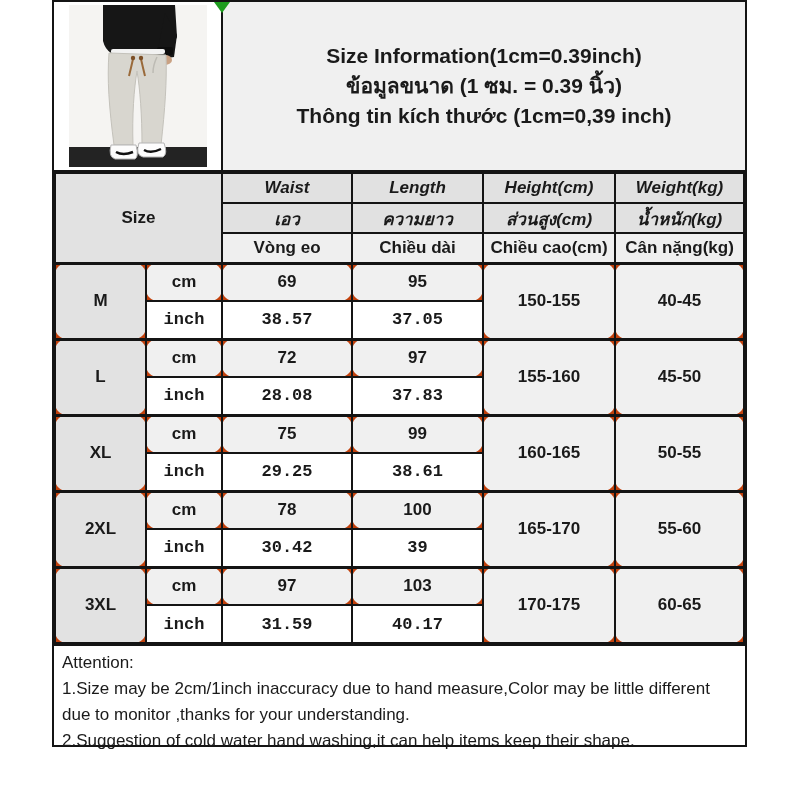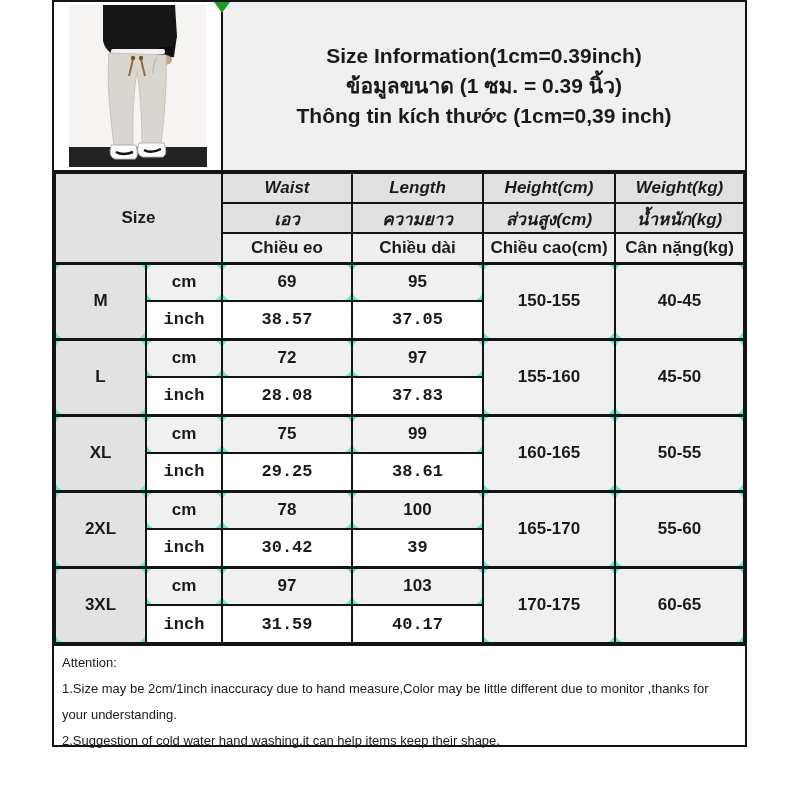--- a/index.html
+++ b/index.html
@@ -5,21 +5,21 @@
   html,body{margin:0;padding:0;}
   body{
     width:800px;height:800px;background:#ffffff;
     font-family:"Liberation Sans","DejaVu Sans",sans-serif;
     color:#1a1a1a;position:relative;overflow:hidden;
   }
   .sheet{
     position:absolute;left:52px;top:0;
     width:695px;height:747px;
     box-sizing:border-box;border:2px solid #141414;
-    background:#5eead4;
+    background:#c2410c;
   }
   
   .top-row{display:flex;height:168px;border-bottom:2px solid #141414;}
   .photo-cell{
     width:169px;box-sizing:border-box;border-right:2px solid #141414;
     background:#ffffff;display:flex;align-items:center;justify-content:center;
   }
   .photo-cell svg{display:block;}
   .title-cell{
     flex:1;position:relative;background:#f0f0f0;
@@ -48,21 +48,21 @@
   .bg-wh{background:#ffffff;font-family:Liberation Mono, monospace;}
   td.size-big{font-size:34px;background:#e2e2e2;}
   td.size-label{font-size:19px;}
   tr.hrow{height:30px;}
   tr.drow{height:38px;}
   
   .attention{
     position:absolute;left:0;right:0;bottom:0;top:642px;
     background:#ffffff;border-top:2px solid #141414;
     padding:4px 8px;box-sizing:border-box;
-    font-size:13px;line-height:26px;font-weight:400;
+    font-size:17px;line-height:26px;font-weight:400;
   }
   .attention p{margin:0;}
 </style>
 </head>
 <body>
 
 <div class="sheet">
 
   <div class="top-row">
     <div class="photo-cell">
@@ -117,21 +117,21 @@
         <td class="bg-hdr">Height(cm)</td>
         <td class="bg-hdr">Weight(kg)</td>
       </tr>
       <tr class="hrow">
         <td class="bg-hdr">เอว</td>
         <td class="bg-hdr">ความยาว</td>
         <td class="bg-hdr">ส่วนสูง(cm)</td>
         <td class="bg-hdr">น้ำหนัก(kg)</td>
       </tr>
       <tr class="hrow">
-        <td class="bg-hdr-lt">Chiều eo</td>
+        <td class="bg-hdr-lt">Vòng eo</td>
         <td class="bg-hdr-lt">Chiều dài</td>
         <td class="bg-hdr-lt">Chiều cao(cm)</td>
         <td class="bg-hdr-lt">Cân nặng(kg)</td>
       </tr>
 
       <tr class="drow group-start">
         <td class="bg-size size-label" rowspan="2">M</td>
         <td class="bg-lt">cm</td>
         <td class="bg-lt">69</td>
         <td class="bg-lt">95</td>

